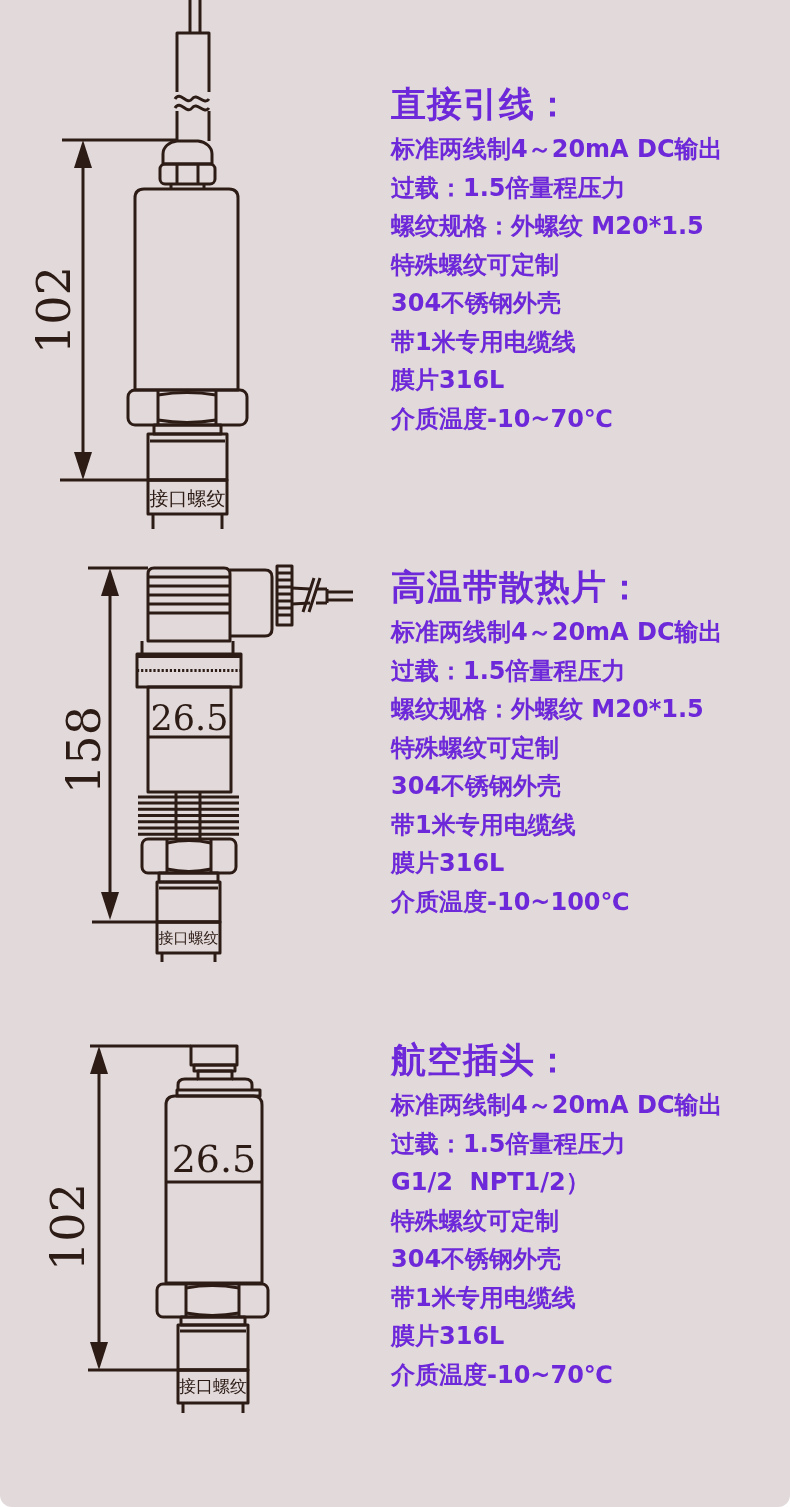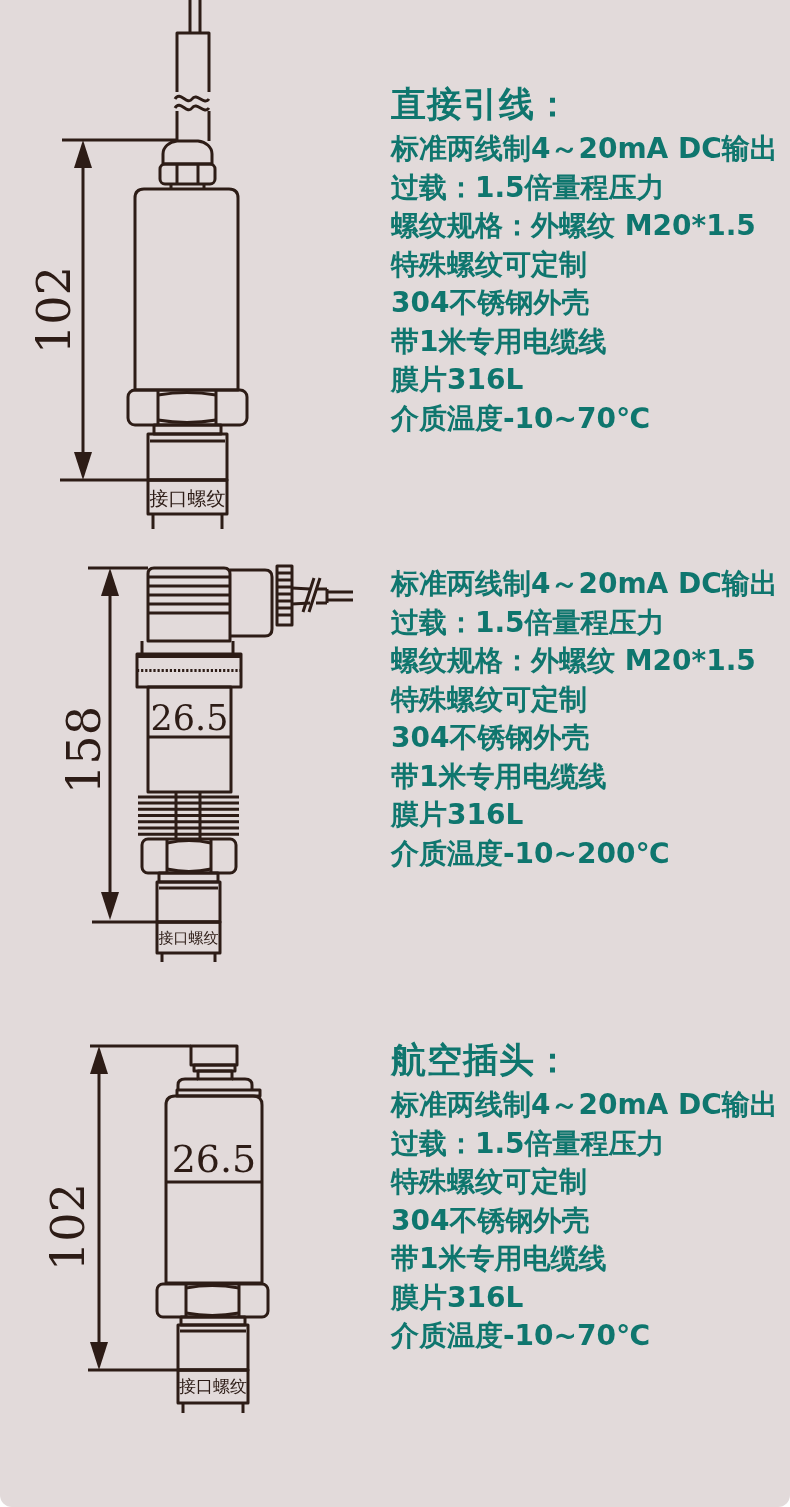--- a/index.html
+++ b/index.html
@@ -10,24 +10,24 @@
     overflow:hidden;
     border-radius:0 0 12px 12px;
     font-family:"DejaVu Sans","Liberation Sans",sans-serif;
   }
   .dwg{position:absolute;}
   .dwg path,.dwg rect,.dwg line{fill:none;stroke:#2d1c16;stroke-width:3;stroke-linejoin:round;}
   .dwg .fillshape{fill:#2d1c16;stroke:none;}
   .dwg text{font-family:"DejaVu Serif","Liberation Serif",serif;fill:#2d1c16;stroke:none;}
   .col{
     position:absolute;left:391px;width:388px;
-    color:#0f766e;font-weight:700;
+    color:#6d28d9;font-weight:700;
   }
   .col h2{font-size:35px;line-height:44px;margin:0 0 4px 0;padding:0;letter-spacing:1px;}
-  .spec-line{font-size:28px;line-height:38.5px;white-space:pre;}
+  .spec-line{font-size:24px;line-height:38.5px;white-space:pre;}
   #col-1{top:82px;}
   #col-2{top:565px;}
   #col-3{top:1038px;}
 </style>
 </head>
 <body>
 
 <div id="sheet">
 
   <svg class="dwg" style="left:0;top:0" width="360" height="535" viewBox="0 0 360 535">
@@ -168,37 +168,39 @@
         <div class="spec-line">螺纹规格：外螺纹 M20*1.5</div>
         <div class="spec-line">特殊螺纹可定制</div>
         <div class="spec-line">304不锈钢外壳</div>
         <div class="spec-line">带1米专用电缆线</div>
         <div class="spec-line">膜片316L</div>
         <div class="spec-line">介质温度-10~70℃</div>
       </div>
   </div>
 
   <div class="col" id="col-2">
+    <h2>高温带散热片：</h2>
     <div>
         <div class="spec-line">标准两线制4～20mA DC输出</div>
         <div class="spec-line">过载：1.5倍量程压力</div>
         <div class="spec-line">螺纹规格：外螺纹 M20*1.5</div>
         <div class="spec-line">特殊螺纹可定制</div>
         <div class="spec-line">304不锈钢外壳</div>
         <div class="spec-line">带1米专用电缆线</div>
         <div class="spec-line">膜片316L</div>
-        <div class="spec-line">介质温度-10~200℃</div>
+        <div class="spec-line">介质温度-10~100℃</div>
       </div>
   </div>
 
   <div class="col" id="col-3">
     <h2>航空插头：</h2>
     <div>
         <div class="spec-line">标准两线制4～20mA DC输出</div>
         <div class="spec-line">过载：1.5倍量程压力</div>
+        <div class="spec-line">G1/2  NPT1/2）</div>
         <div class="spec-line">特殊螺纹可定制</div>
         <div class="spec-line">304不锈钢外壳</div>
         <div class="spec-line">带1米专用电缆线</div>
         <div class="spec-line">膜片316L</div>
         <div class="spec-line">介质温度-10~70℃</div>
       </div>
   </div>
 
 </div>
 

